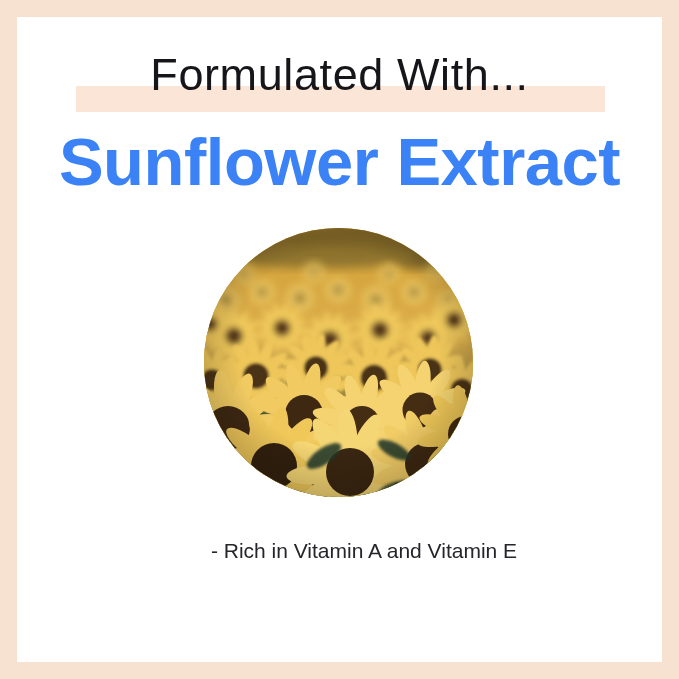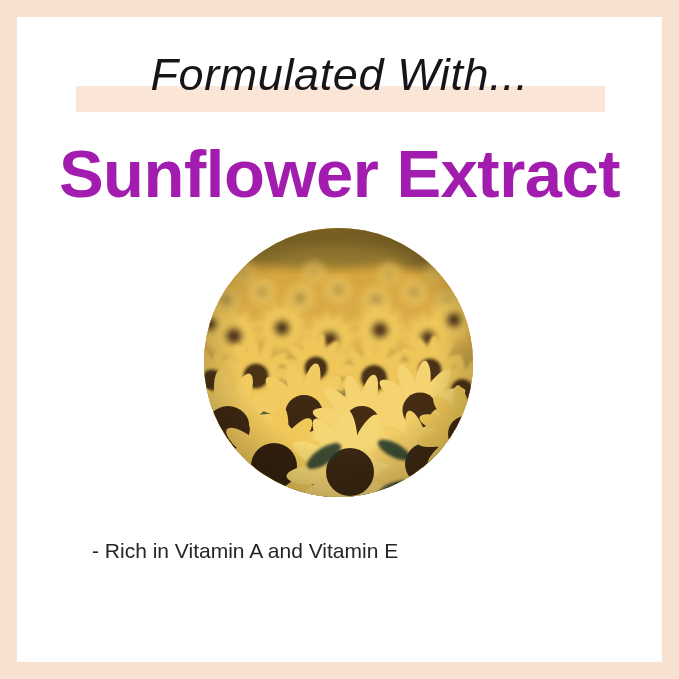--- a/index.html
+++ b/index.html
@@ -61,57 +61,56 @@
     left: 0;
     top: 52px;
     width: 679px;
     text-align: center;
     font-size: 45px;
     font-weight: 400;
     letter-spacing: 0.6px;
     color: #16161a;
     line-height: 1.0;
     white-space: nowrap;
-    font-style: italic;
   }
 
   .title-line-2 {
     position: absolute;
     left: 0;
     top: 128px;
     width: 679px;
     text-align: center;
     font-size: 67px;
     font-weight: 700;
     letter-spacing: -0.5px;
-    color: #a21caf;
+    color: #3b82f6;
     line-height: 1.0;
     white-space: nowrap;
-    margin-top: 12px;
   }
 
   
   .photo-circle {
     position: absolute;
     left: 204px;
     top: 228px;
     width: 269px;
     height: 269px;
     border-radius: 50%;
     overflow: hidden;
     background: #c9922f;
   }
   .photo-circle svg { display: block; }
 
   
   .bullets {
     position: absolute;
-    left: 92px;
+    left: 84px;
     top: 538px;
     width: 560px;
+    text-align: center;
   }
   .bullet {
     font-size: 21px;
     font-weight: 400;
     color: #25252a;
     line-height: 1.2;
     white-space: nowrap;
   }
   .bullet + .bullet {
     margin-top: 20px;

